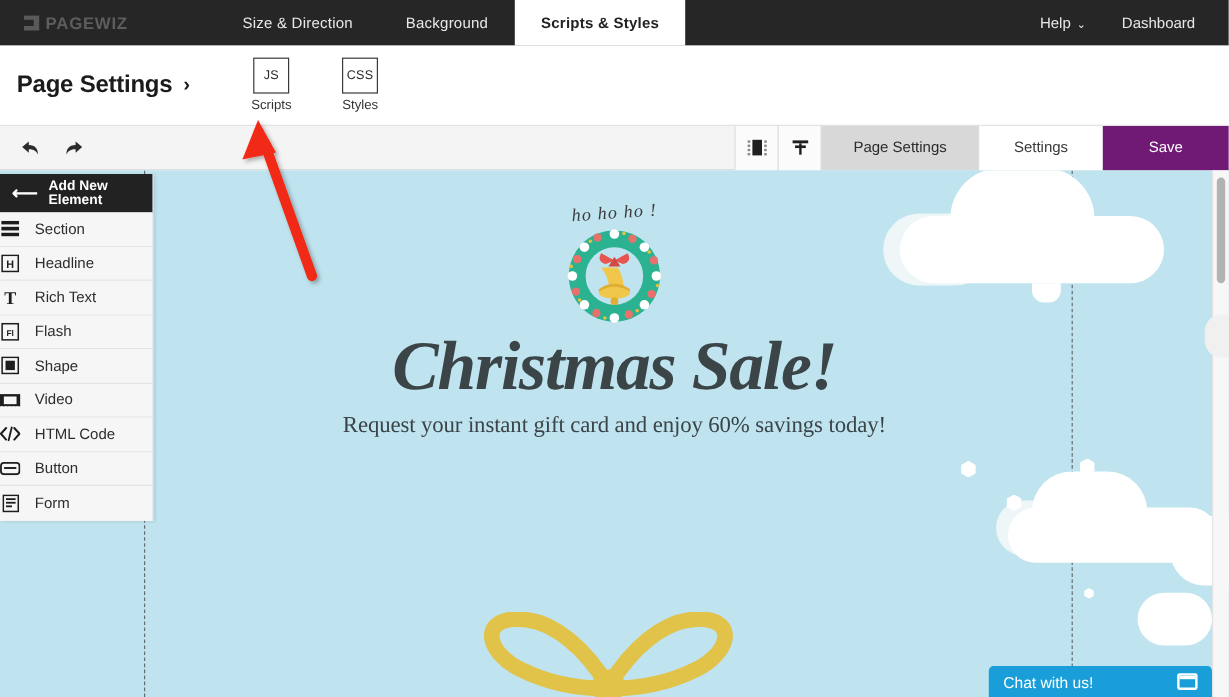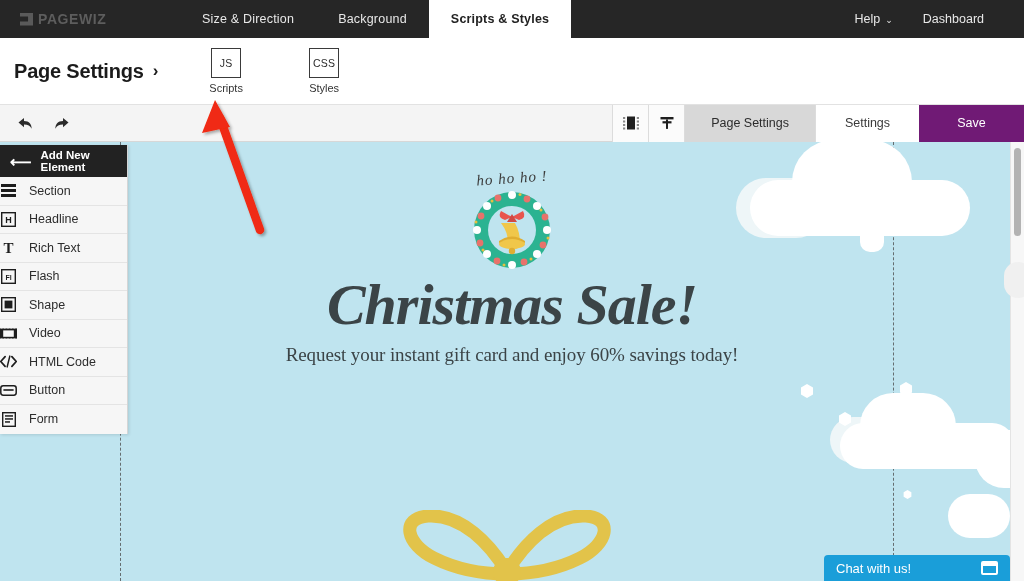--- a/index.html
+++ b/index.html
@@ -33,40 +33,40 @@
   }
   .nav-tabs { display:flex; align-items:stretch; }
   .nav-tab {
     display:flex; align-items:center; justify-content:center;
     padding:0 22px; color:#e8e8e8; font-size:12.5px; letter-spacing:0.2px;
     cursor:pointer; height:38px;
   }
   .nav-tab.active { background:#ffffff; color:#222; font-weight:bold; }
   .nav-right {
     margin-left:auto; display:flex; align-items:center; gap:30px;
-    padding-right:40px;
+    padding-right:28px;
   }
   .nav-link {
     color:#e8e8e8; font-size:12.5px; display:flex; align-items:center; gap:5px;
     cursor:pointer;
   }
   .caret { font-size:9px; position:relative; top:1px; }
 
   
   .settingsbar {
     position:absolute; left:0; top:38px; width:1024px; height:67px;
     background:#ffffff; border-bottom:1px solid #e2e2e2;
     display:flex; align-items:center;
   }
   .ps-title {
     padding-left:14px; font-size:20px; font-weight:bold; color:#1b1b1b;
     display:flex; align-items:center; gap:9px; letter-spacing:-0.2px;
   }
   .ps-chevron { font-size:17px; font-weight:bold; }
-  .ps-tools { display:flex; gap:46px; margin-left:42px;align-items:flex-end; }
+  .ps-tools { display:flex; gap:22px; margin-left:42px;align-items:flex-end; }
   .ps-tool { width:52px; text-align:center; cursor:pointer; }
   .ps-box {
     width:30px; height:30px; margin:0 auto 4px; border:1px solid #3a3a3a;
     display:flex; align-items:center; justify-content:center;
     font-size:10.5px; color:#2a2a2a; letter-spacing:0.3px;
   }
   .ps-label { font-size:11px; color:#333; }
 
   
   .toolbar {

